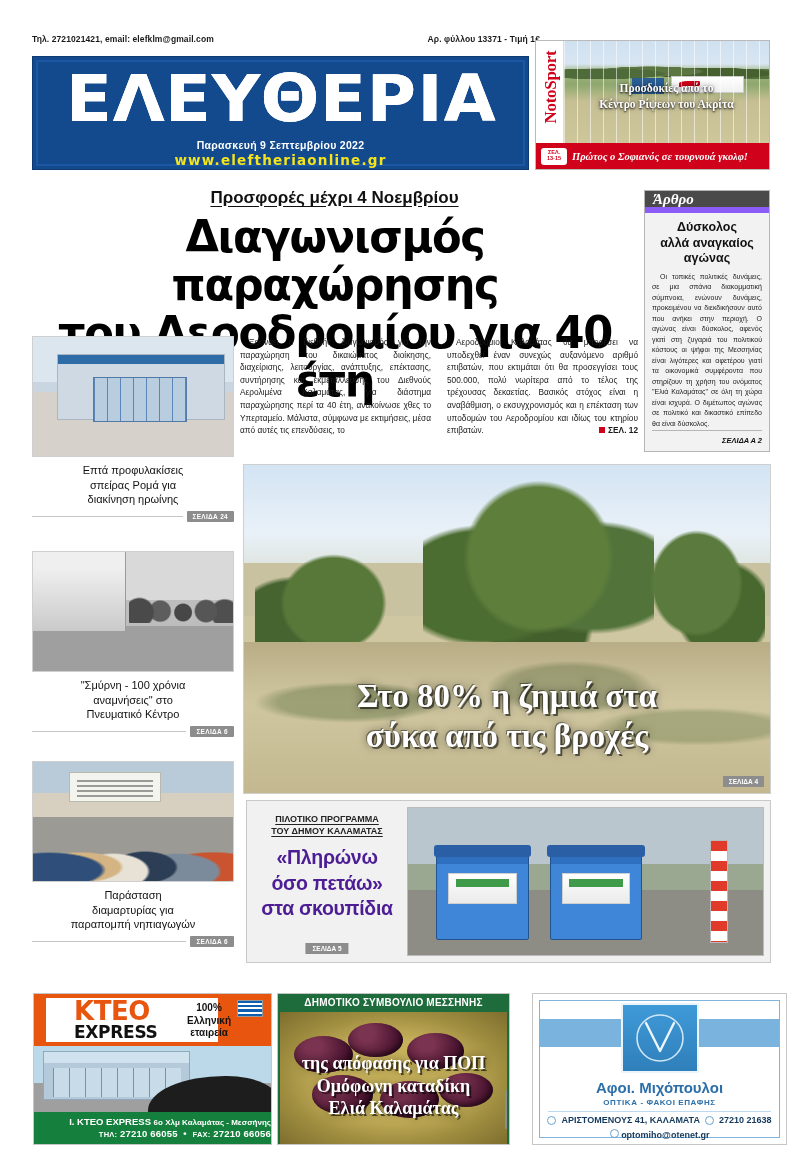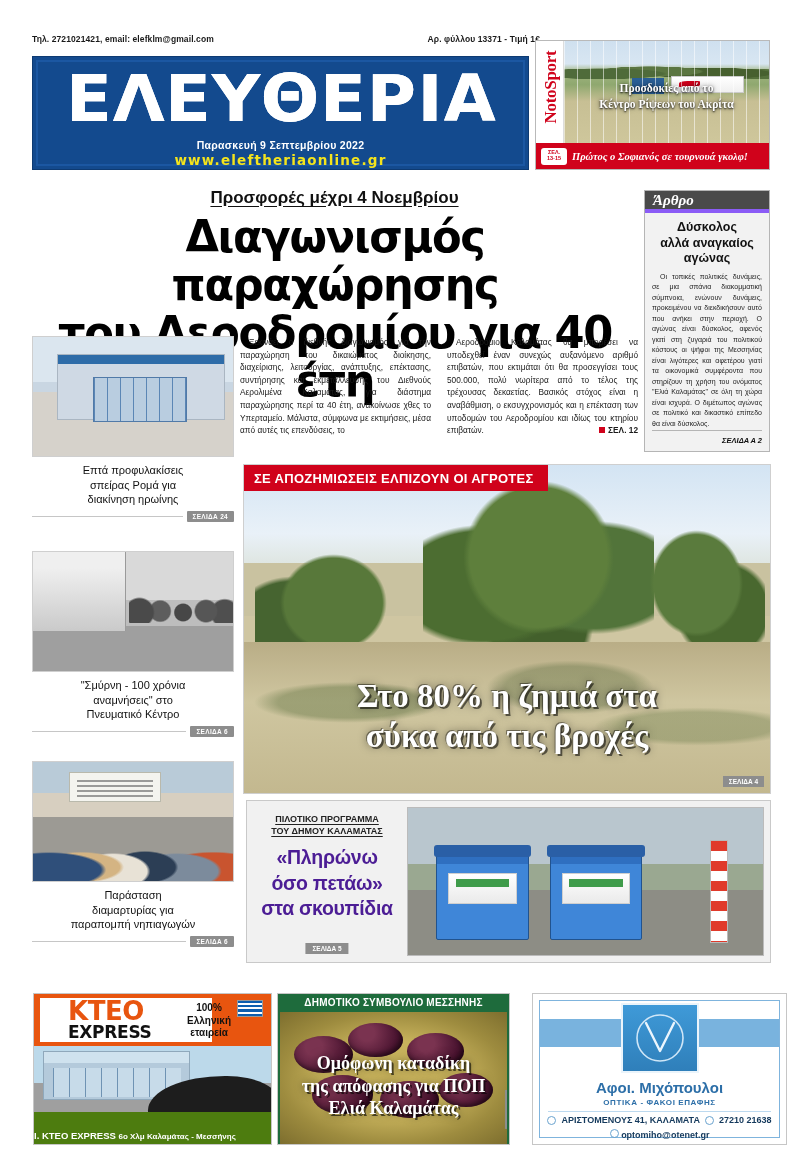--- a/index.html
+++ b/index.html
@@ -134,21 +134,21 @@
     font-weight: bold; font-size: 45px; line-height: 1.07;
     letter-spacing: -1.4px; transform: scaleX(.96); transform-origin: center top;
   }
 
   
   .arthro {
     position: absolute; left: 644px; top: 190px; width: 126px; height: 262px;
     border: 1px solid #b5b5b5; background: #f2f2f2;
   }
   .arthro-head {
-    height: 22px; background: #4a4a4a; border-bottom: 4px solid #8b5cf6;
+    height: 22px; background: #4a4a4a; border-bottom: 6px solid #8b5cf6;
     display: flex; align-items: center; padding-left: 8px;
   }
   .arthro-head span {
     color: #fff; font-family: "Liberation Serif", serif;
     font-style: italic; font-weight: bold; font-size: 15px;
   }
   .arthro-title {
     text-align: center; color: #111; font-weight: bold;
     font-size: 12.5px; line-height: 1.25; padding: 7px 6px 5px;
   }
@@ -363,21 +363,21 @@
     background: repeating-linear-gradient(180deg,#e03a2a 0 10px,#ffffff 10px 20px);
     border: 1px solid #b9b9b9;
   }
 
   
   .ad { position: absolute; bottom: 22px; height: 152px; border: 1px solid #c6c6c6; overflow: hidden; }
 
   .ad-kteo { left: 33px; width: 239px; background: #f4f4f4; }
   .kteo-top { position: relative; height: 52px; background: #e8550f; }
   .kteo-white {
-    position: absolute; left: 6px; top: 4px; width: 172px; height: 44px;
+    position: absolute; left: 12px; top: 4px; width: 172px; height: 44px;
     background: #fff; display: flex; align-items: center; padding-left: 28px;
   }
   .kteo-word { font-family:"DejaVu Sans",sans-serif; line-height: .96; }
   .kteo-word .k1 { font-size: 26px; font-weight: bold; color: #e8550f; letter-spacing: -.5px; }
   .kteo-word .k2 { font-size: 17px; font-weight: bold; color: #111; letter-spacing: -.3px; }
   .kteo-flag { position:absolute; right: 8px; top: 6px; width: 26px; height: 17px;
     background: repeating-linear-gradient(180deg,#0d5eaf 0 2.1px,#fff 2.1px 4.2px);
     border: 1px solid #999; }
   .kteo-100wrap { position:absolute; right: 40px; top: 8px; text-align:center;
     font-size: 10px; font-weight: bold; color:#111; line-height: 1.25; }
@@ -391,22 +391,22 @@
     border: 1px solid #8fa8bb;
   }
   .kteo-mid .bldg::after {
     content:""; position:absolute; left:6%; right:6%; top:34%; bottom:6%;
     background: repeating-linear-gradient(90deg,#6f93b3 0 1px,#c7dbe9 1px 16px);
   }
   .kteo-mid .car {
     position: absolute; right: -4%; bottom: 0; width: 56%; height: 56%;
     background: #1d1d1d; border-radius: 58% 40% 0 0 / 90% 70% 0 0;
   }
-  .kteo-bot { position:absolute; left:0; right:0; bottom:0; height: 32px; background:#4d7c0f;
-    color:#fff; text-align:left; padding-top: 18px; }
+  .kteo-bot { position:absolute; left:0; right:0; bottom:0; height: 32px; background:#15803d;
+    color:#fff; text-align:right; padding-top: 4px; }
   .kteo-bot .l1 { font-size: 9.5px; font-weight: bold; }
   .kteo-bot .l1 .small { font-size: 8px; font-weight: bold; }
   .kteo-bot .l2 { font-size: 9.5px; font-weight: bold; letter-spacing: .2px; margin-top: 1px; }
   .kteo-bot .l2 .lbl { font-size: 7.5px; }
 
   .ad-olive { left: 277px; width: 233px; background: #1e6b3c; }
   .olive-head {
     height: 18px; background: #1e6b3c; color: #fff; text-align: center;
     font-size: 10px; font-weight: bold; line-height: 18px; letter-spacing: .2px;
   }
@@ -592,21 +592,20 @@
       <span class="pagebadge">ΣΕΛΙΔΑ 6</span>
     </div>
   </div>
 
   <div class="bigphoto">
     <div class="sky"></div>
     <div class="tree2"></div>
     <div class="tree"></div>
     <div class="tree3"></div>
     <div class="ground"></div>
-    <div class="redbar">ΣΕ ΑΠΟΖΗΜΙΩΣΕΙΣ ΕΛΠΙΖΟΥΝ ΟΙ ΑΓΡΟΤΕΣ</div>
     <div class="bigcap">
       <div>Στο 80% η ζημιά στα</div>
       <div>σύκα από τις βροχές</div>
     </div>
     <div class="pg">ΣΕΛΙΔΑ 4</div>
   </div>
 
   <div class="binbox">
     <div class="txt">
       <div class="binkicker">
@@ -670,22 +669,22 @@
   <div class="ad ad-olive">
     <div class="olive-head">ΔΗΜΟΤΙΚΟ ΣΥΜΒΟΥΛΙΟ ΜΕΣΣΗΝΗΣ</div>
     <div class="olive-photo">
       <div class="ol" style="left:6%;top:18%;width:26%;height:28%"></div>
       <div class="ol" style="left:30%;top:8%;width:24%;height:26%"></div>
       <div class="ol" style="left:56%;top:16%;width:25%;height:27%"></div>
       <div class="ol" style="left:14%;top:48%;width:27%;height:29%"></div>
       <div class="ol" style="left:44%;top:52%;width:26%;height:28%"></div>
       <div class="ol" style="left:70%;top:46%;width:24%;height:26%"></div>
       <div class="olive-text">
+        <div>της απόφασης για ΠΟΠ</div>
         <div>Ομόφωνη καταδίκη</div>
-        <div>της απόφασης για ΠΟΠ</div>
         <div>Ελιά Καλαμάτας</div>
       </div>
       <span class="olive-badge">ΣΕΛΙΔΑ 4</span>
     </div>
   </div>
 
   <div class="ad ad-optics">
     <div class="opt-inner">
       <div class="opt-band"></div>
       <div class="opt-logo">

